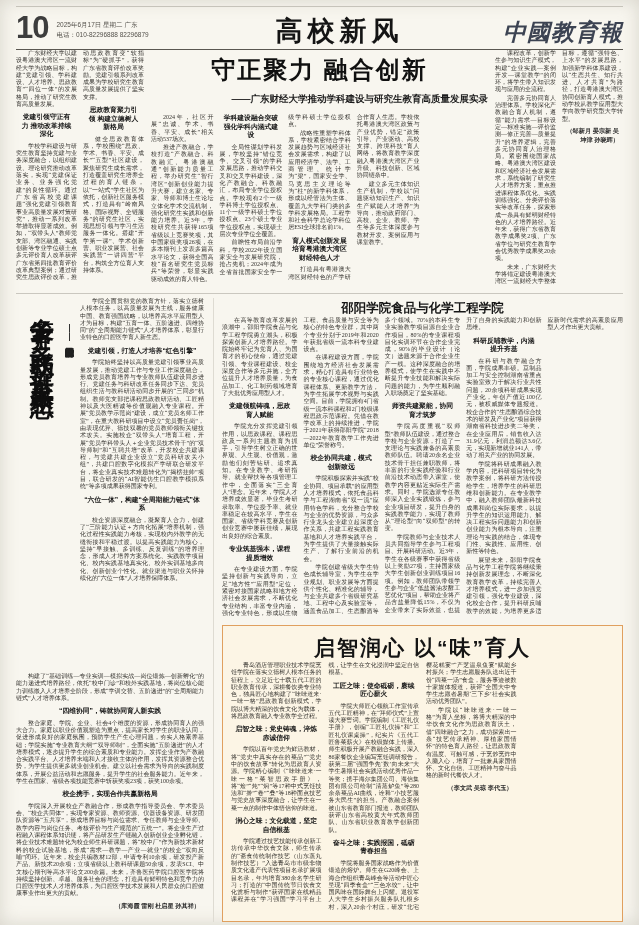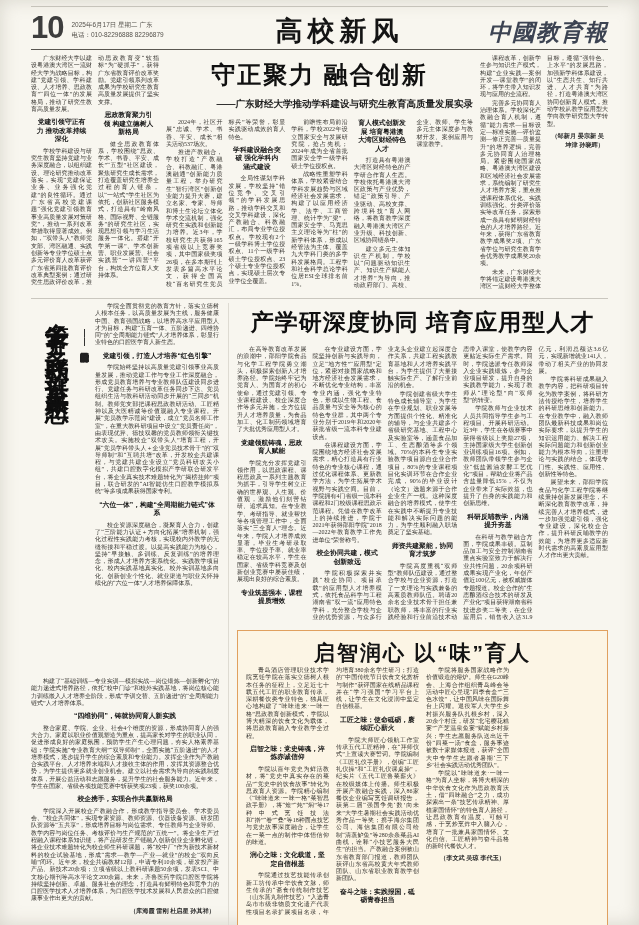--- a/index.html
+++ b/index.html
@@ -1,20 +1,20 @@
 <!DOCTYPE html>
 <html><head>
 <meta charset="utf-8">
 <style>
   * { box-sizing: border-box; margin: 0; padding: 0; }
   html,body { background:#d8d5ce; }
   .page {
     width: 639px; height: 925px; margin: 0 auto; position: relative;
     background: #f8f6ef; color:#2b2b2b; overflow: hidden;
-    padding: 0 31px; box-shadow: inset 0 0 18px rgba(120,115,100,.25);
+    padding: 0 16px; box-shadow: inset 0 0 18px rgba(120,115,100,.25);
     font-family: "Liberation Serif", "DejaVu Serif", serif;
   }
   
   .hdr { border-top: 1px solid #c6c3ba; margin-top: 6px; padding-top: 8px;
          display: flex; align-items: flex-start; height: 40px; position: relative; }
   .pagenum { font-family: "Liberation Sans","DejaVu Sans",sans-serif;
              font-size: 31px; line-height: .85; font-weight: 600; color:#3d3d3d; letter-spacing:-1px; }
   .dateblock { font-size: 6.5px; color:#55524c; margin-left: 8px; padding-top: 5px; line-height: 1.5;
                font-family:"Liberation Sans","DejaVu Sans",sans-serif;}
   .section-title { position:absolute; left:50%; transform:translateX(-50%); top:6px;
@@ -22,21 +22,21 @@
   .masthead { margin-left:auto; font-size: 23px; font-weight: 700; color:#3c4352;
               letter-spacing: 1px; font-style: italic; padding-top:2px; }
   .hdr-rule { border-top: 1.6px solid #5a5751; margin-top: 3px; }
   
   .fi-p { font-size: 6px; line-height: 7.3px; text-align: justify; text-indent: 2em;
           margin-bottom: 1px; color:#33312d; }
   .fi-h { font-family:"Liberation Sans","DejaVu Sans",sans-serif; font-weight:700; font-size:6.8px;
           line-height:8.5px; text-align:center; margin:5px 4px 4px; color:#171717; break-inside:avoid; }
   .fi-by { font-size:6.2px; font-weight:700; text-align:right; margin-top:4px; padding-right:4px; }
   
-  .top-article { display:flex; gap:7px; height:238px; margin-top:5px; overflow:hidden; }
+  .top-article { display:flex; gap:7px; height:238px; overflow:hidden; }
   .colgroup { width:128px; column-count:2; column-gap:6px; column-fill:auto; height:100%; overflow:hidden; }
   .top-center { flex:1; display:flex; flex-direction:column; overflow:hidden; }
   .top-center h1 { text-align:center; font-family:"Liberation Sans","DejaVu Sans",sans-serif;
                    font-size:24px; letter-spacing:2px; color:#101010; margin-top:4px; }
   .top-center .deck { text-align:right; font-family:"Liberation Sans","DejaVu Sans",sans-serif;
                       font-weight:700; font-size:9.5px; color:#1c1c1c; margin:7px 0 8px; }
   .cols5 { column-count:5; column-gap:6px; column-fill:auto; flex:1; overflow:hidden; }
   .section-rule { border-top:1px solid #cac7bf; margin:5px 0 4px; }
   
   .lower { display:flex; gap:9px; height:624px; overflow:hidden; }
@@ -135,21 +135,21 @@
           <div class="fi-p">整合家庭、学院、企业、社会4个维度的资源，形成协同育人的强大合力。家庭以职业价值观塑造为重点，提高家长对学生的职业认同，促进形成良好的家庭氛围，预防学生产生心理问题，夯实人格素养基础；学院实施“专业教育大纲”“双导师制”，全面实施“五阶递进”的人才培养模式，逐步提升学生的综合素质和专业能力。发挥企业作为产教融合实践平台、人才培养末端和人才接收主体的作用，发挥其资源整合优势，为学生提供更多就业创业机会。建立以社会需求为导向的实践制度体系，开展公益活动和志愿服务，提升学生的社会服务能力。近年来，学生在国家、省级各项技能竞赛中斩获奖项23项，获奖100余项。</div>
           <div class="fi-h">校企携手，实现合作共赢新格局</div>
           <div class="fi-p">学院深入开展校企产教融合作，形成教学指导委员会、学术委员会、“校企共同体”，实现专家资源、教师资源、仪器设备资源、研发团队资源等“五共享”，形成培养目标与岗位需求、专任教师与企业导师、教学内容与岗位任务、考核评价与生产规范的“五统一”。将企业生产过程融入课程体系知识链，将产品研发生产链融入创新创业企业孵化链，将企业技术难题转化为校企师生科研课题，将“校中厂”作为新技术新材料的校企试验基地，形成“需求—教学—产业—就业”的校企“双向反哺”闭环。近年来，校企共编教材12部，申请专利10余项，研发投产新产品、新技术20余项；立项省级以上教科研课题50余项，发表SCI、中文核心期刊等高水平论文200余篇。未来，齐鲁医药学院口腔医学院将持续坚持创新、卓越、服务社会的理念，打造具有鲜明特色和竞争力的口腔医学技术人才培养体系，为口腔医学技术发展和人民群众的口腔健康事业作出更大的贡献。</div>
           <div class="fi-by">（库海霞 雷刚 杜启星 孙其祥）</div>
         </div>
     </aside>
 
     <div class="right-stack">
 
       <section class="mid-article">
-        <h1>产学研深度协同 培育应用型人才</h1>
+        <div class="kicker">邵阳学院食品与化学工程学院</div>
         <div class="cols5">
             <div class="fi-p">在高等教育改革发展的浪潮中，邵阳学院食品与化学工程学院勇立潮头，积极探索创新人才培养路径。学院始终牢记为党育人、为国育才的初心使命，通过党建引领、专业课程建设、校企深度合作等多元并施，全方位提升人才培养质量，为食品加工、化工制药领域培育了大批优秀应用型人才。</div>
             <div class="fi-h">党建领航铸魂，思政育人赋能</div>
             <div class="fi-p">学院充分发挥党建引领作用，以思政课程、课程思政及一系列主题教育为抓手，引导学生树立正确的世界观、人生观、价值观，激励他们刻苦钻研、追求真知。在专业教学、考研指导、就业帮扶等各项管理工作中，全面落实“三全育人”理念。近年来，学院人才培养成效显著，毕业生考研录取率、学位授予率、就业率稳定在较高水平，学生在国家、省级学科竞赛及创新创业竞赛中屡获佳绩，展现出良好的综合素质。</div>
             <div class="fi-h">专业筑基强本，课程提质增效</div>
             <div class="fi-p">在专业建设方面，学院坚持创新与实践导向，立足“地方性”“应用型”定位，紧密对接国家战略和地方经济社会发展需求，不断优化专业结构，丰富专业内涵，强化专业特色，形成以生物工程、食品质量与安全等为核心的特色专业群，其中两个专业分别于2019年和2020年获批省级一流本科专业建设点。</div>
             <div class="fi-p">在课程建设方面，学院围绕地方经济社会发展需求，精心打造具有行业特色的专业核心课程，通过优化课程体系、更新教学方法，为学生拓展学术视野与实践空间。目前，学院拥有4门省级一流本科课程和2门校级课程思政示范课程。凭借在教学改革上的持续推进，学院于2021年获得邵阳学院“2018—2022年教育教学工作先进单位”荣誉称号。</div>
             <div class="fi-h">校企协同共建，模式创新致远</div>
             <div class="fi-p">学院积极探索并实践“校企协同、项目承载”的应用型人才培养模式，依托食品科学与工程湖南省“双一流”应用特色学科，充分整合学校与企业的优势资源，与众多行业龙头企业建立起深度合作关系，共建工程实践教育基地和人才培养实践平台，为学生提供了大量接触实际生产、了解行业前沿的机会。</div>
             <div class="fi-p">学院创建省级大学生特色成长辅导室，为学生在学业规划、职业发展等方面提供个性化、精准化的辅导，与企业共建多个省级研究基地、工程中心及实验室等，涵盖食品加工、生态酿酒等多个领域。70%的本科生专业实验教学项目源自企业合作项目，80%的专业课程项目化实训环节在合作企业完成，90%的毕业设计（论文）选题来源于合作企业生产一线。这种深度融合的培养模式，使学生在实践中不断提升专业技能和解决实际问题的能力，为学生顺利融入职场奠定了坚实基础。</div>

